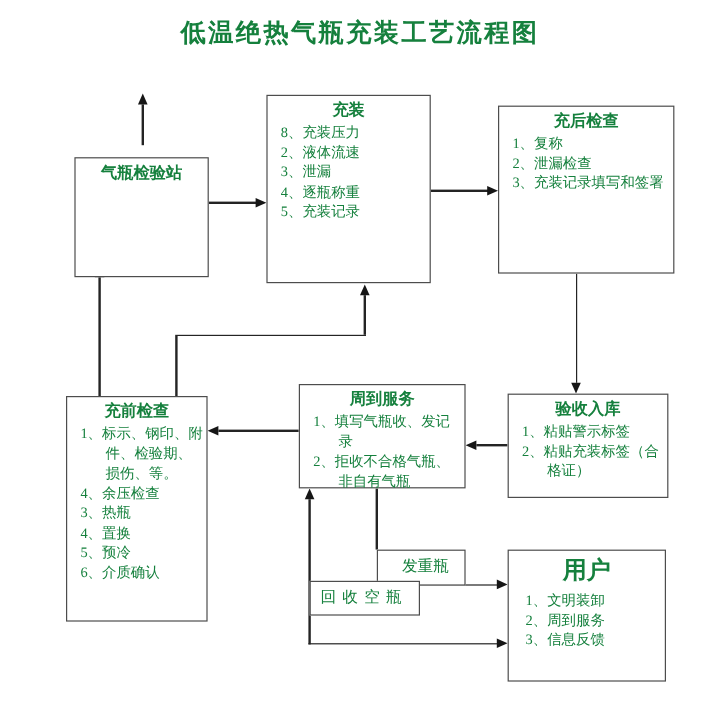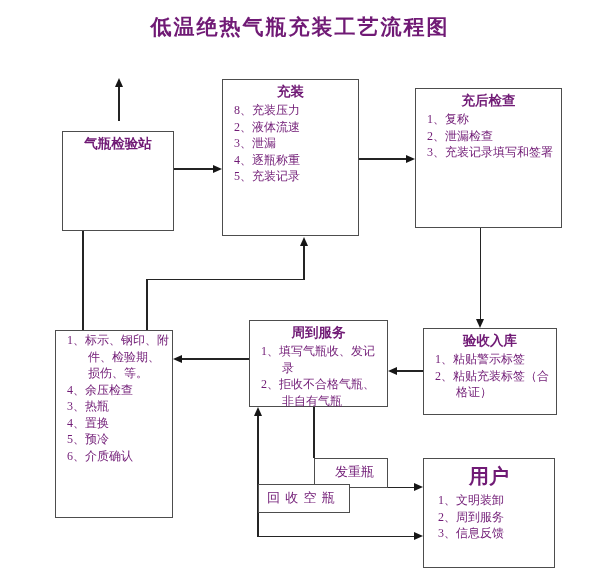--- a/index.html
+++ b/index.html
@@ -1,18 +1,18 @@
 <!DOCTYPE html>
 <html><head>
 <meta charset="utf-8">
 <style>
   html,body{margin:0;padding:0;background:#fff;}
   .canvas{
     position:relative;width:600px;height:584px;background:#ffffff;
-    font-family:"Liberation Serif","DejaVu Serif",serif;color:#701a75;
+    font-family:"Liberation Serif","DejaVu Serif",serif;color:#15803d;
     overflow:hidden;
   }
   .page-title{
     position:absolute;left:0;top:13px;width:100%;text-align:center;
     font-size:21px;font-weight:bold;letter-spacing:2px;
   }
   .box{
     position:absolute;background:#fff;border:1.5px solid #4d4d4d;
     box-sizing:border-box;z-index:2;
   }
@@ -89,20 +89,21 @@
   <div class="box" style="left:415px;top:88px;width:147px;height:140px">
     <div class="bt">充后检查</div>
     <div class="items">
       <div class="item">1、复称</div>
       <div class="item">2、泄漏检查</div>
       <div class="item">3、充装记录填写和签署</div>
     </div>
   </div>
 
   <div class="box" style="left:55px;top:330px;width:118px;height:188px">
+    <div class="bt">充前检查</div>
     <div class="items">
       <div class="item">1、标示、钢印、附件、检验期、损伤、等。</div>
       <div class="item">4、余压检查</div>
       <div class="item">3、热瓶</div>
       <div class="item">4、置换</div>
       <div class="item">5、预冷</div>
       <div class="item">6、介质确认</div>
     </div>
   </div>
 

